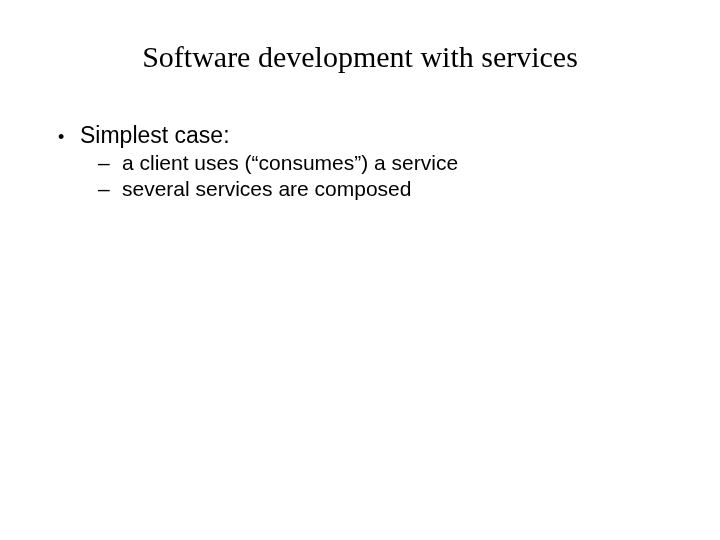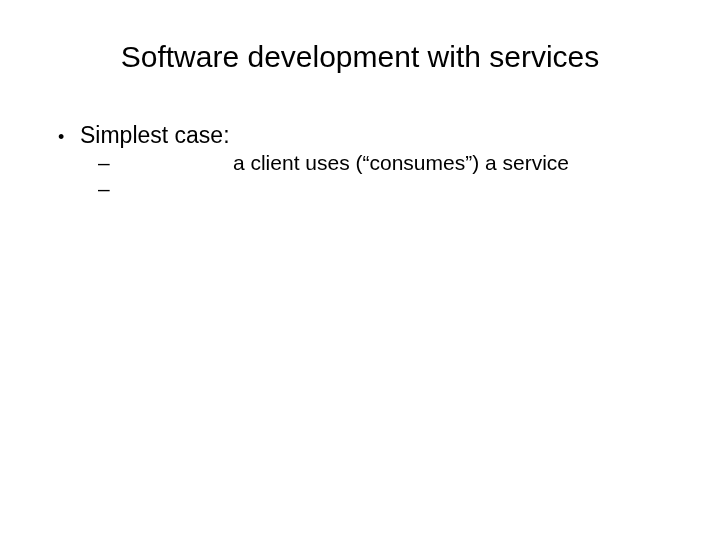--- a/index.html
+++ b/index.html
@@ -14,20 +14,21 @@
       font-family: Arial, Helvetica, sans-serif;
       color: #000000;
       padding: 32px 40px;
     }
     .title {
       font-size: 30px;
       font-weight: 400;
       text-align: center;
       margin-bottom: 48px;
       margin-top: 8px;
+      font-family: Liberation Serif, serif;
     }
     .content {
       padding-left: 14px;
     }
     .bullet-item {
       display: flex;
       align-items: center;
       margin-bottom: 2px;
       font-size: 23px;
     }
@@ -39,21 +40,20 @@
     }
     .bullet-item .text {
       flex: 1;
     }
     .sub-item {
       display: flex;
       align-items: flex-start;
       margin-bottom: 2px;
       font-size: 21px;
       padding-left: 44px;
-      text-align: center;
     }
     .sub-item .marker {
       width: 24px;
       flex-shrink: 0;
       text-align: left;
     }
     .sub-item .text {
       flex: 1;
     }
     .dot::before {
@@ -73,14 +73,15 @@
   <div class="bullet-item">
     <span class="marker dot"></span>
     <span class="text">Simplest case:</span>
   </div>
   <div class="sub-item">
     <span class="marker dash"></span>
     <span class="text"> a client uses (“consumes”) a service</span>
   </div>
   <div class="sub-item">
     <span class="marker dash"></span>
+    <span class="text">several services are composed</span>
   </div>
 </div>
 
 </body></html>

